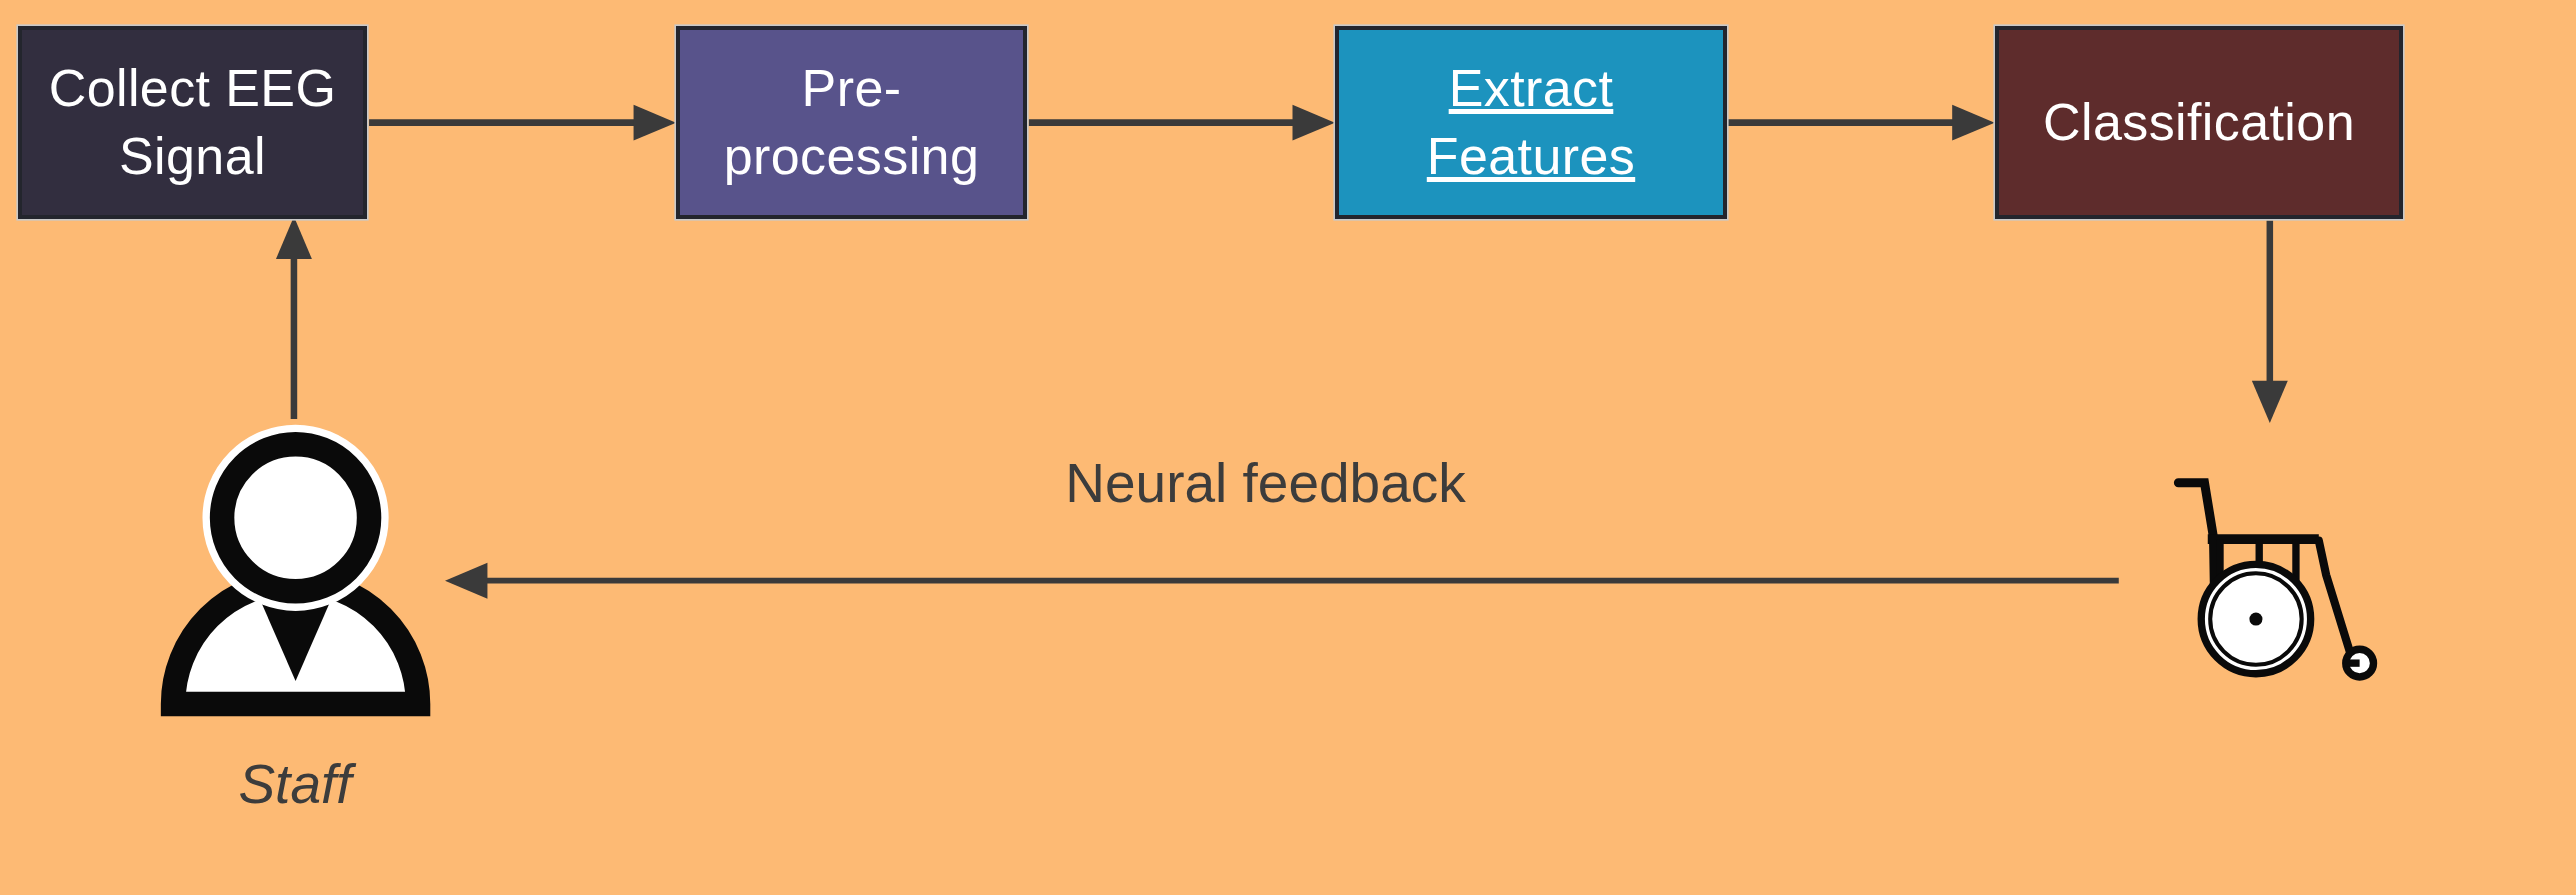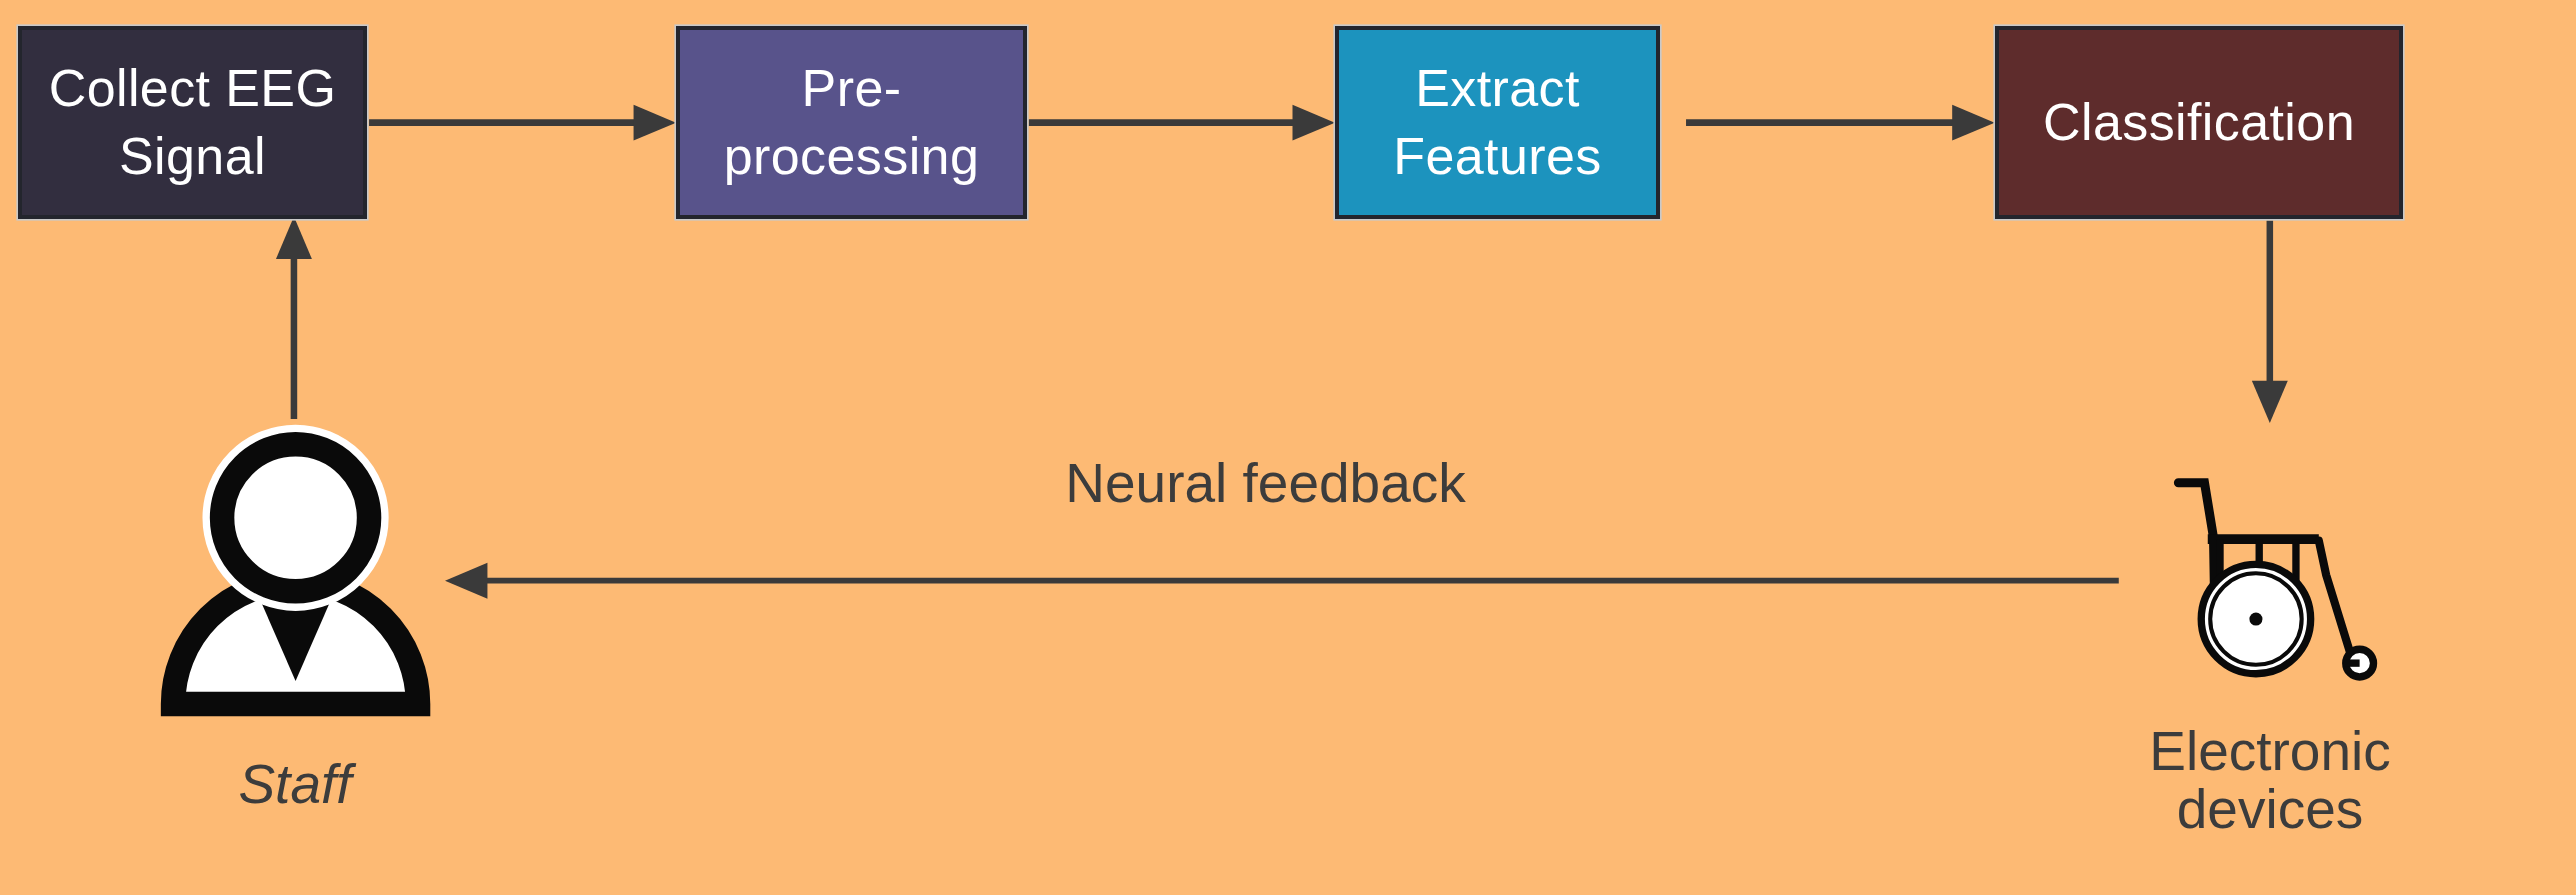--- a/index.html
+++ b/index.html
@@ -35,21 +35,21 @@
     align-items: center;
     justify-content: center;
     text-align: center;
     font-size: 52px;
     line-height: 1.3;
     white-space: pre-line;
     letter-spacing: 0.4px;
   }
   .box-collect  { left: 18px;   width: 349px; }
   .box-preproc  { left: 676px;  width: 351px; }
-  .box-extract  { left: 1335px; width: 325px; }
+  .box-extract  { left: 1335px; width: 392px; text-decoration: underline; }
   .box-classif  { left: 1995px; width: 408px; }
 
   .label {
     position: absolute;
     color: #3c3c3c;
     font-size: 55px;
     line-height: 1.06;
     text-align: center;
     white-space: pre-line;
   }
@@ -126,17 +126,15 @@
   <div class="box box-extract" style="background: rgb(28, 147, 190);">
     <span>Extract
 Features</span>
   </div>
   <div class="box box-classif" style="background: rgb(94, 44, 44);">
     <span>Classification</span>
   </div>
 
   <div class="label label-staff">Staff</div>
   <div class="label label-nf">Neural feedback</div>
-  <div class="label label-devices">Electronic
-devices</div>
 
 </div>
 
 
 </body></html>

